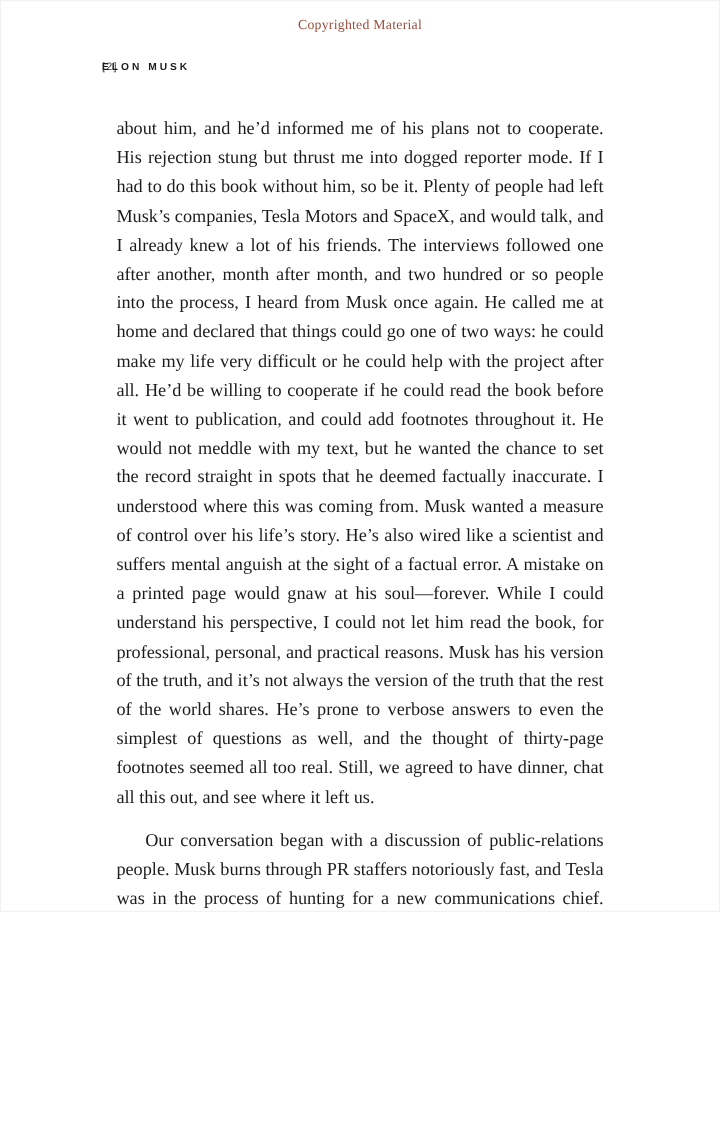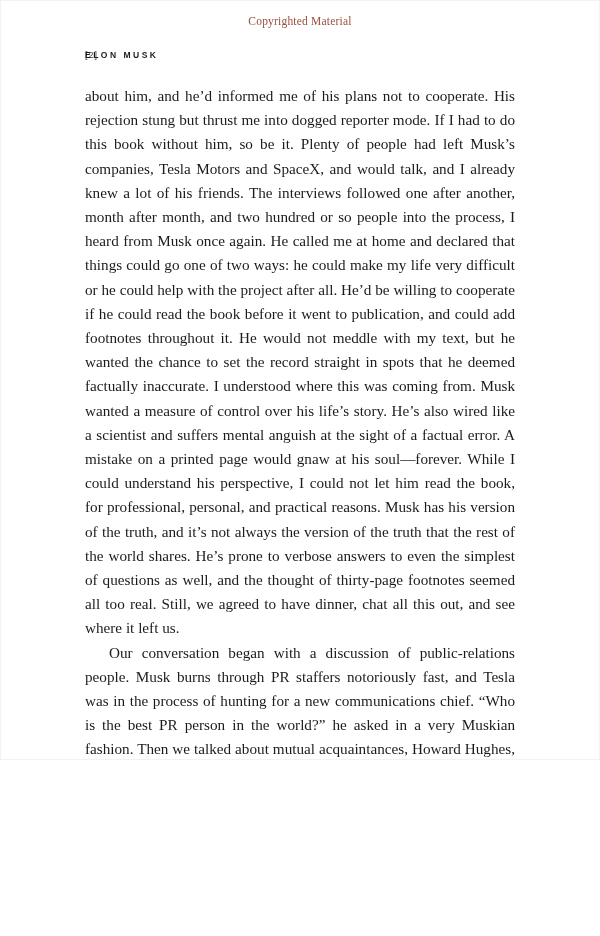--- a/index.html
+++ b/index.html
@@ -52,21 +52,21 @@
     position: absolute;
     top: 84px;
     left: 85px;
     width: 430px;
     font-size: 15.2px;
     line-height: 24.2px;
     color: #1b1b1b;
     text-align: justify;
   }
   .body-text p {
-    margin: 0;
+    margin: 12px;
     padding: 0;
   }
   .body-text p.indent {
     text-indent: 24px;
     font-family: Liberation Serif, serif;
   }
 </style>
 </head>
 <body>
 

